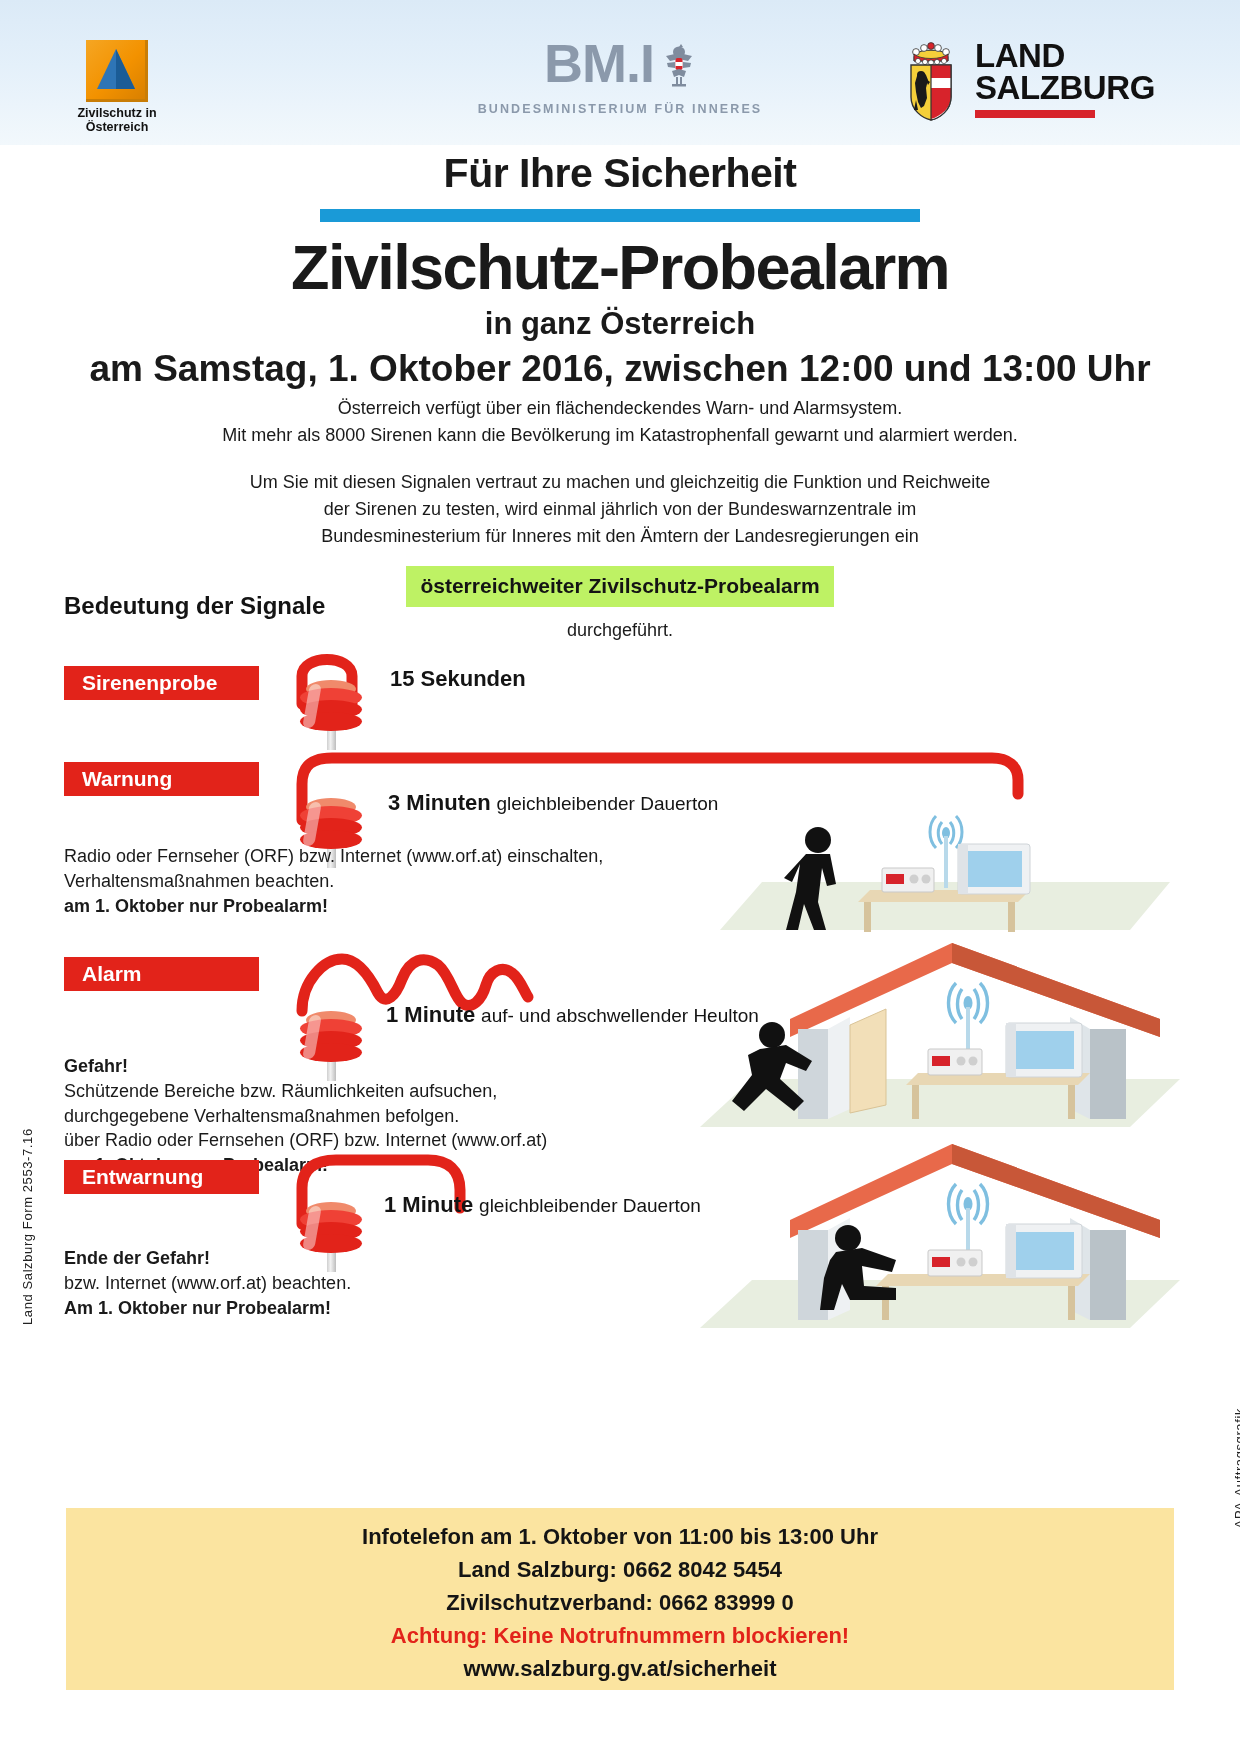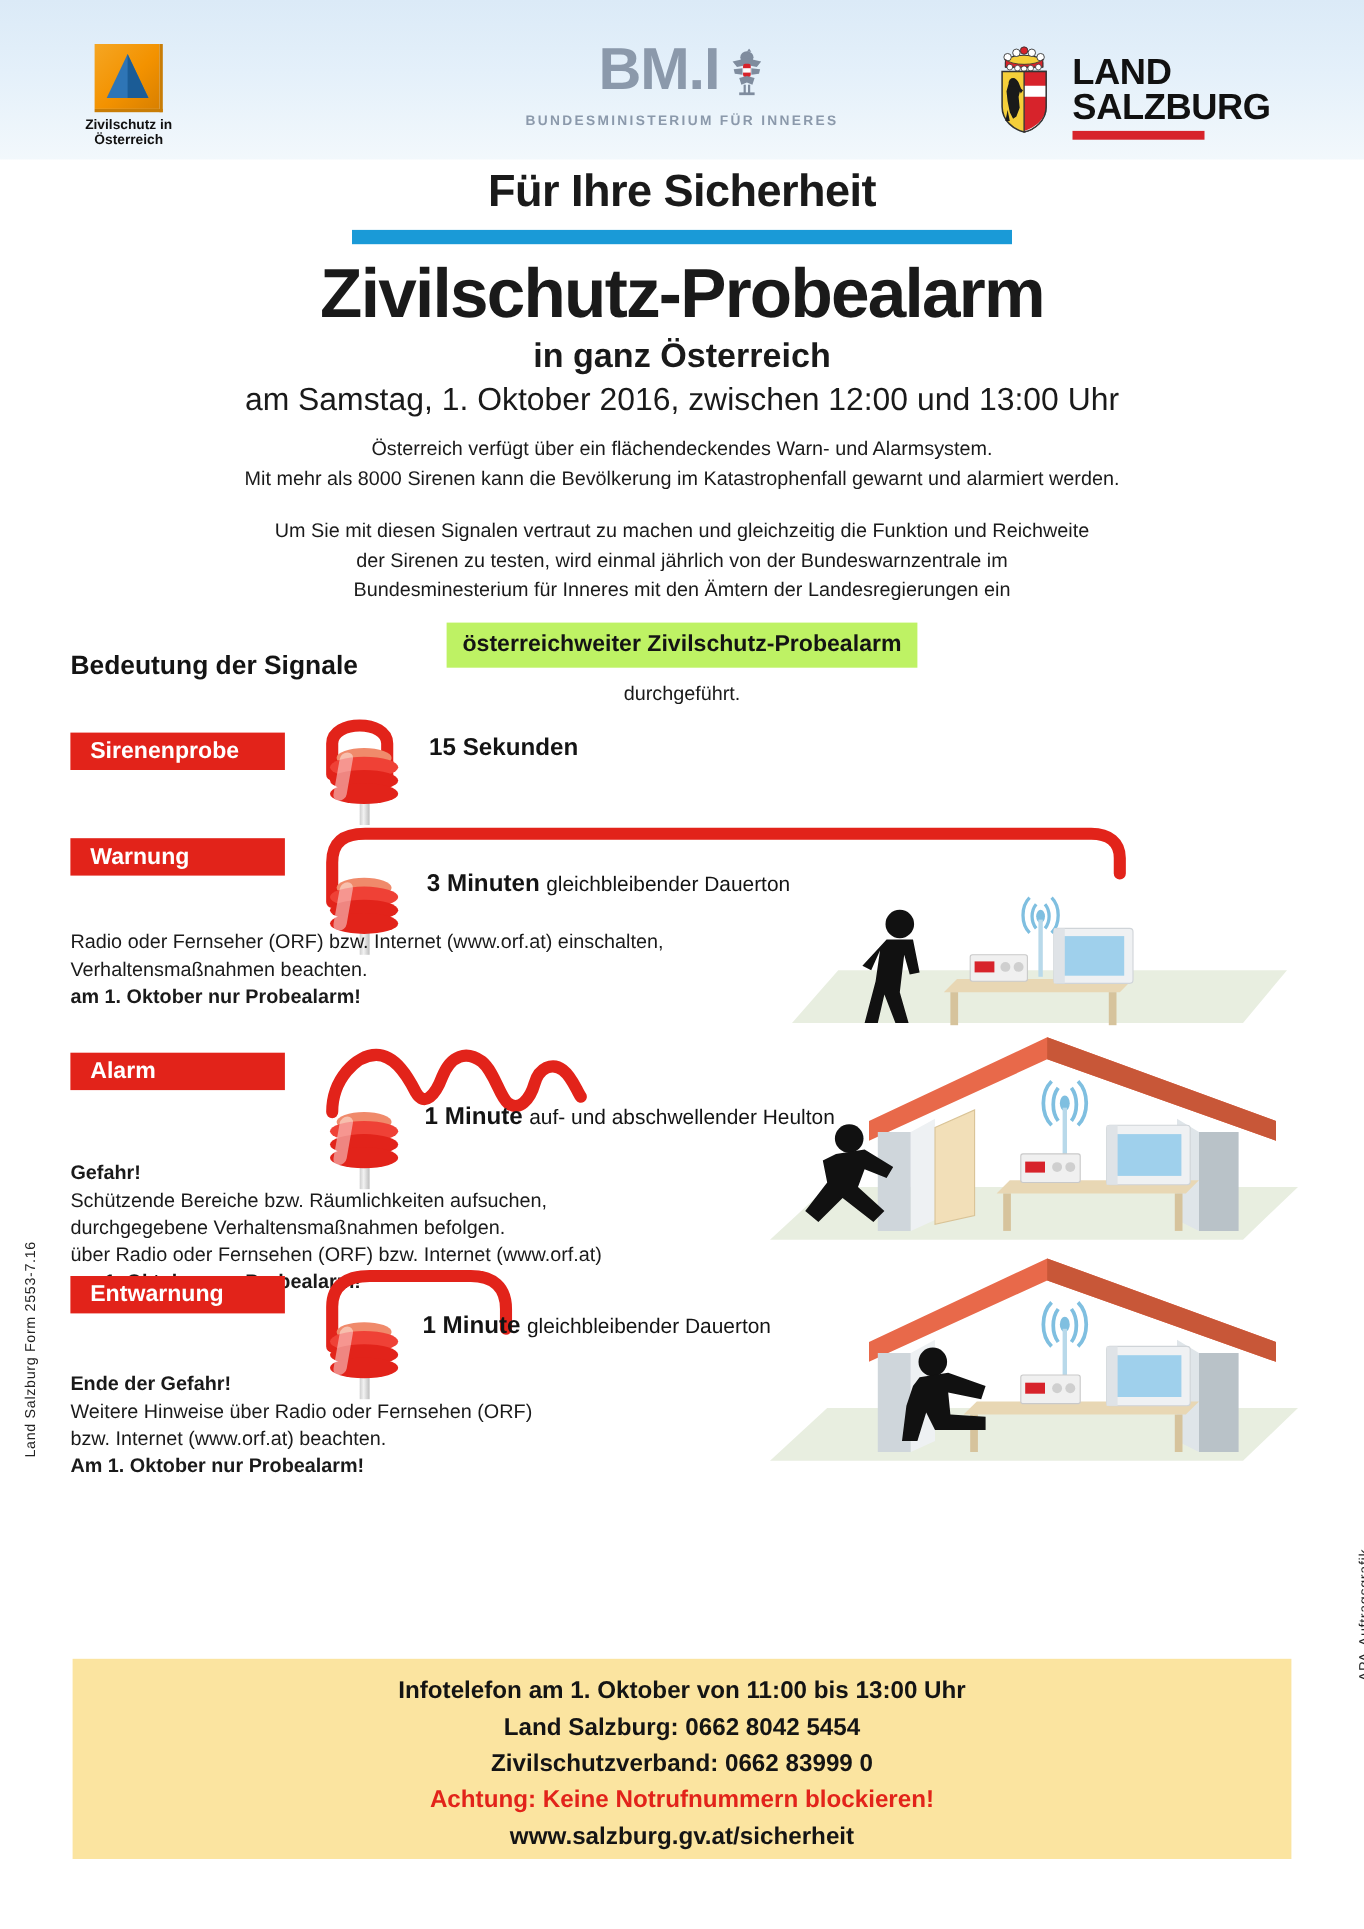--- a/index.html
+++ b/index.html
@@ -34,33 +34,33 @@
     border-bottom:40px solid #1b5c96;
   }
   .zs-caption { font-size:12.5px; font-weight:bold; color:#111; line-height:1.15; margin-top:4px; white-space:pre-line; }
 
   .logo-bmi { position:absolute; left:0; right:0; top:38px; text-align:center; }
   .bmi-row { display:inline-flex; align-items:flex-start; gap:8px; }
   .bmi-word { font-size:54px; font-weight:bold; color:#8b99ab; letter-spacing:-1px; line-height:0.95; font-family:"Liberation Sans", sans-serif; }
   .bmi-eagle { margin-top:6px; }
   .bmi-sub { font-size:12.5px; letter-spacing:2.1px; color:#8b99ab; font-weight:bold; margin-top:10px; }
 
-  .logo-ls { position:absolute; right:85px; top:40px; display:flex; align-items:flex-end; gap:13px; }
+  .logo-ls { position:absolute; right:85px; top:40px; display:flex; align-items:flex-start; gap:13px; }
   .ls-text { line-height:0.97; }
   .ls-l1, .ls-l2 { font-size:33px; font-weight:bold; color:#111; letter-spacing:-0.4px; }
   .ls-l2 { font-size:33px; }
   .ls-rule { width:120px; height:8px; background:#d7232b; margin-top:6px; }
 
   
   .title-block { position:absolute; left:0; top:150px; width:1240px; text-align:center; }
   .kicker { font-size:41px; font-weight:bold; color:#1a1a1a; letter-spacing:-0.5px; }
   .blue-rule { width:600px; height:13px; background:#1a9ad7; margin:12px auto 12px; }
   .h1 { font-size:63px; font-weight:bold; color:#1a1a1a; letter-spacing:-1.6px; line-height:1.05; }
   .h2 { font-size:31px; font-weight:bold; color:#1a1a1a; margin-top:6px; }
-  .h3 { font-size:29px; font-weight:normal; color:#1a1a1a; margin-top:6px; }
+  .h3 { font-size:37px; font-weight:bold; color:#1a1a1a; margin-top:6px; }
 
   
   .intro { position:absolute; left:90px; top:395px; width:1060px; text-align:center;
            font-size:18px; line-height:1.5; color:#1a1a1a; }
   .intro p + p { margin-top:20px; }
   .hl-wrap { text-align:center; margin-top:16px; }
   .hl { display:inline-block; background:#bef264; padding:4px 14px 5px; font-size:21px; font-weight:bold; color:#141414; }
   .after-hl { text-align:center; margin-top:10px; font-size:18px; color:#1a1a1a; }
 
   
@@ -386,21 +386,20 @@
       <div class="shine"></div>
     </div>
 
     <div class="dur" style="left:384px; top:34px;">
       <b>1 Minute</b>
       <span>gleichbleibender Dauerton</span>
     </div>
 
     <div class="body-txt" style="top:88px;">
       <div class="b">Ende der Gefahr!</div>
-      <div>Weitere Hinweise über Radio oder Fernsehen (ORF)</div>
       <div>bzw. Internet (www.orf.at) beachten.</div>
       <div class="b">Am 1. Oktober nur Probealarm!</div>
     </div>
 
     <div class="scene" style="left:690px; top:-24px;">
       <svg width="490" height="220" viewBox="0 0 490 220">
         <path d="M10 194 L62 146 L490 146 L440 194 Z" fill="#e8eee0"></path>
         <path d="M100 86 L262 10 L470 86 L470 104 L262 30 L100 104 Z" fill="#e8694a"></path>
         <path d="M262 10 L470 86 L470 104 L262 30 Z" fill="#c85738"></path>
         <path d="M108 96 L138 96 L138 186 L108 186 Z" fill="#cfd6db"></path>

